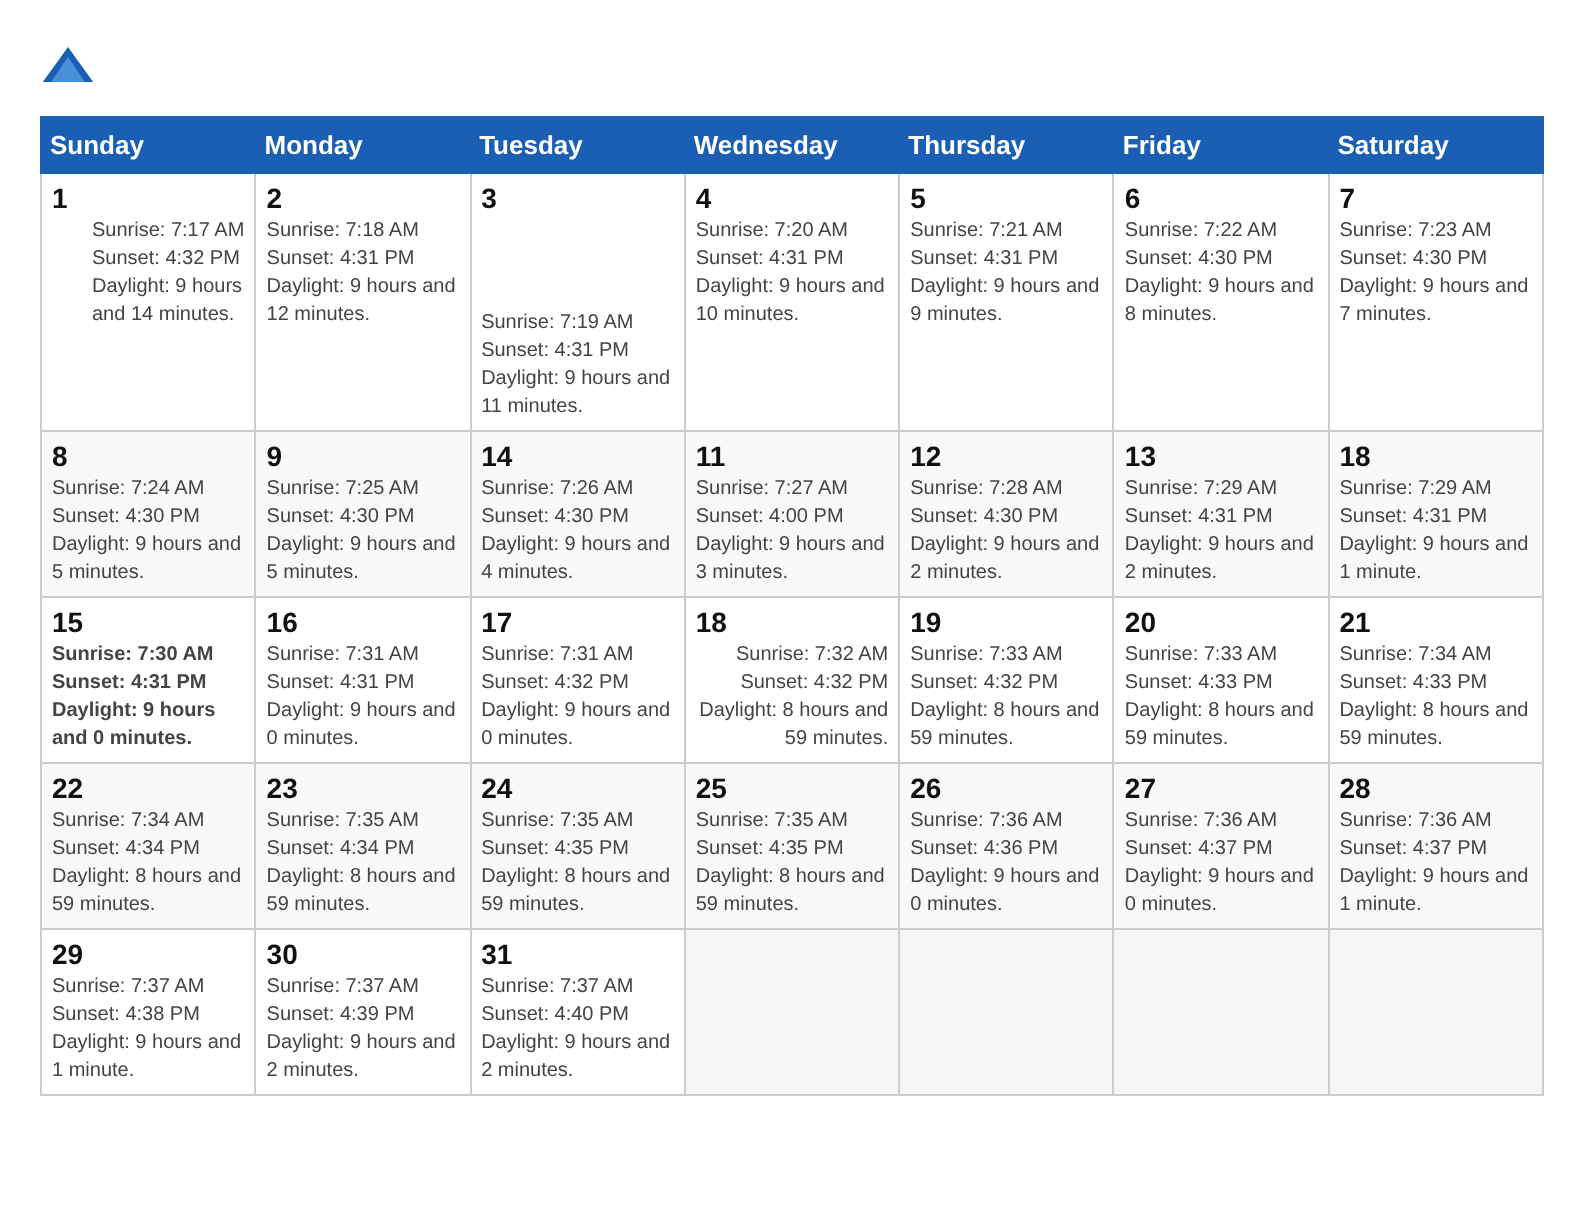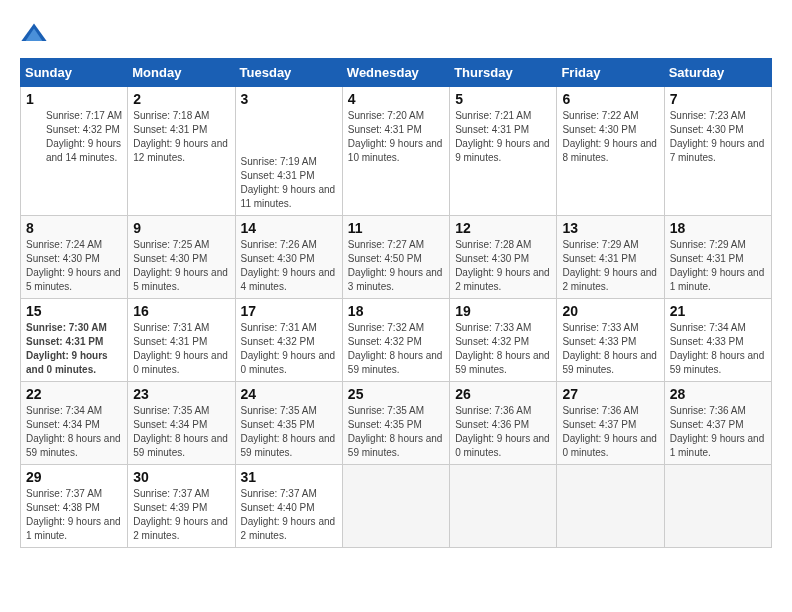--- a/index.html
+++ b/index.html
@@ -180,21 +180,21 @@
         </td>
         <td>
           <span class="day-num">14</span>
           <div class="day-info" style="white-space: pre-line;">Sunrise: 7:26 AM
 Sunset: 4:30 PM
 Daylight: 9 hours and 4 minutes.</div>
         </td>
         <td>
           <span class="day-num">11</span>
           <div class="day-info" style="white-space: pre-line;">Sunrise: 7:27 AM
-Sunset: 4:50 PM
+Sunset: 4:00 PM
 Daylight: 9 hours and 3 minutes.</div>
         </td>
         <td>
           <span class="day-num">12</span>
           <div class="day-info" style="white-space: pre-line;">Sunrise: 7:28 AM
 Sunset: 4:30 PM
 Daylight: 9 hours and 2 minutes.</div>
         </td>
         <td>
           <span class="day-num">13</span>
@@ -223,21 +223,21 @@
 Daylight: 9 hours and 0 minutes.</div>
         </td>
         <td>
           <span class="day-num">17</span>
           <div class="day-info" style="white-space: pre-line;">Sunrise: 7:31 AM
 Sunset: 4:32 PM
 Daylight: 9 hours and 0 minutes.</div>
         </td>
         <td>
           <span class="day-num">18</span>
-          <div class="day-info" style="white-space: pre-line;">Sunrise: 7:32 AM
+          <div class="day-info" style="white-space: pre-line; text-align: right;">Sunrise: 7:32 AM
 Sunset: 4:32 PM
 Daylight: 8 hours and 59 minutes.</div>
         </td>
         <td>
           <span class="day-num">19</span>
           <div class="day-info" style="white-space: pre-line;">Sunrise: 7:33 AM
 Sunset: 4:32 PM
 Daylight: 8 hours and 59 minutes.</div>
         </td>
         <td>

